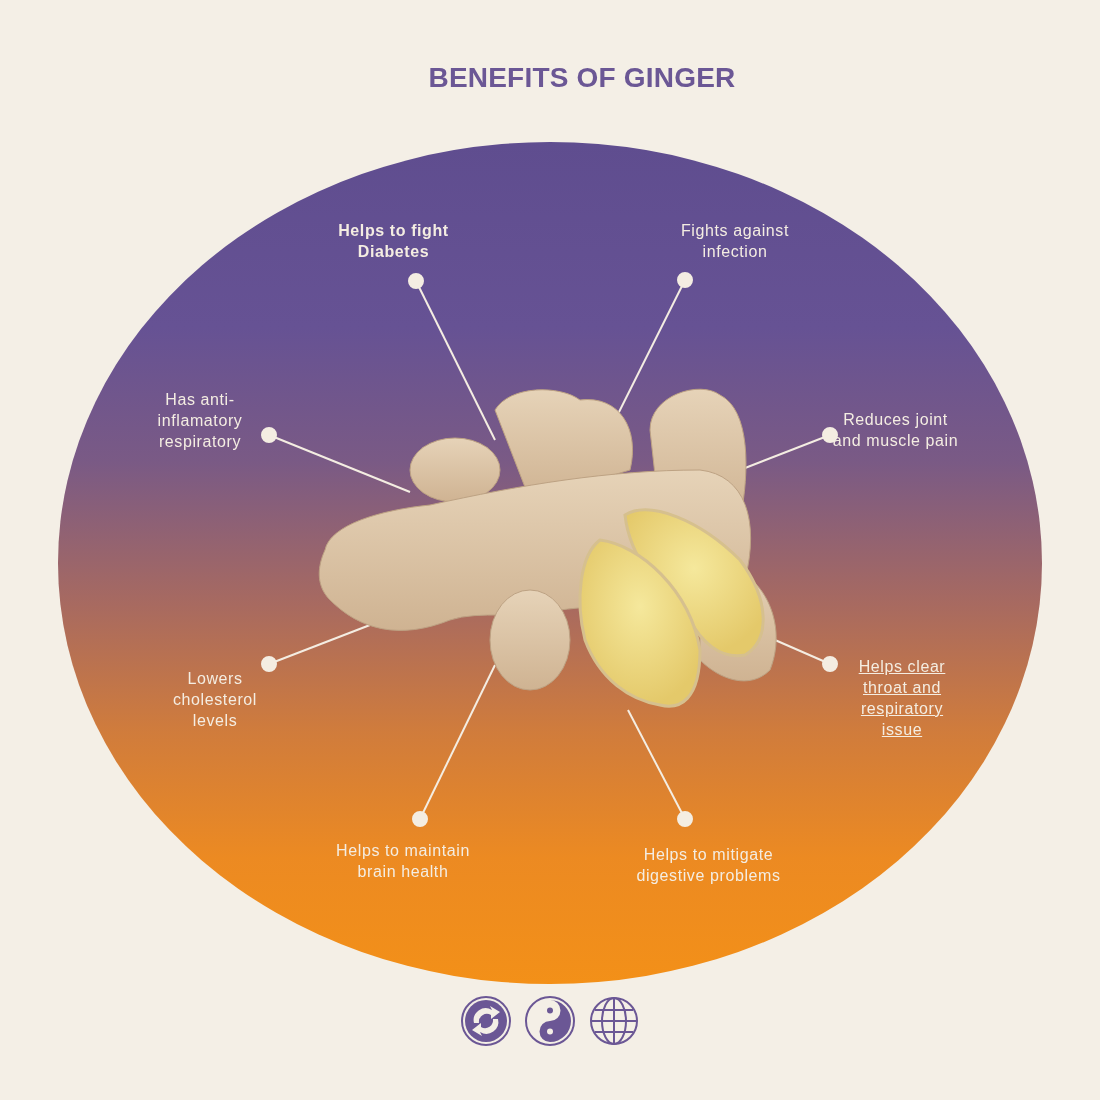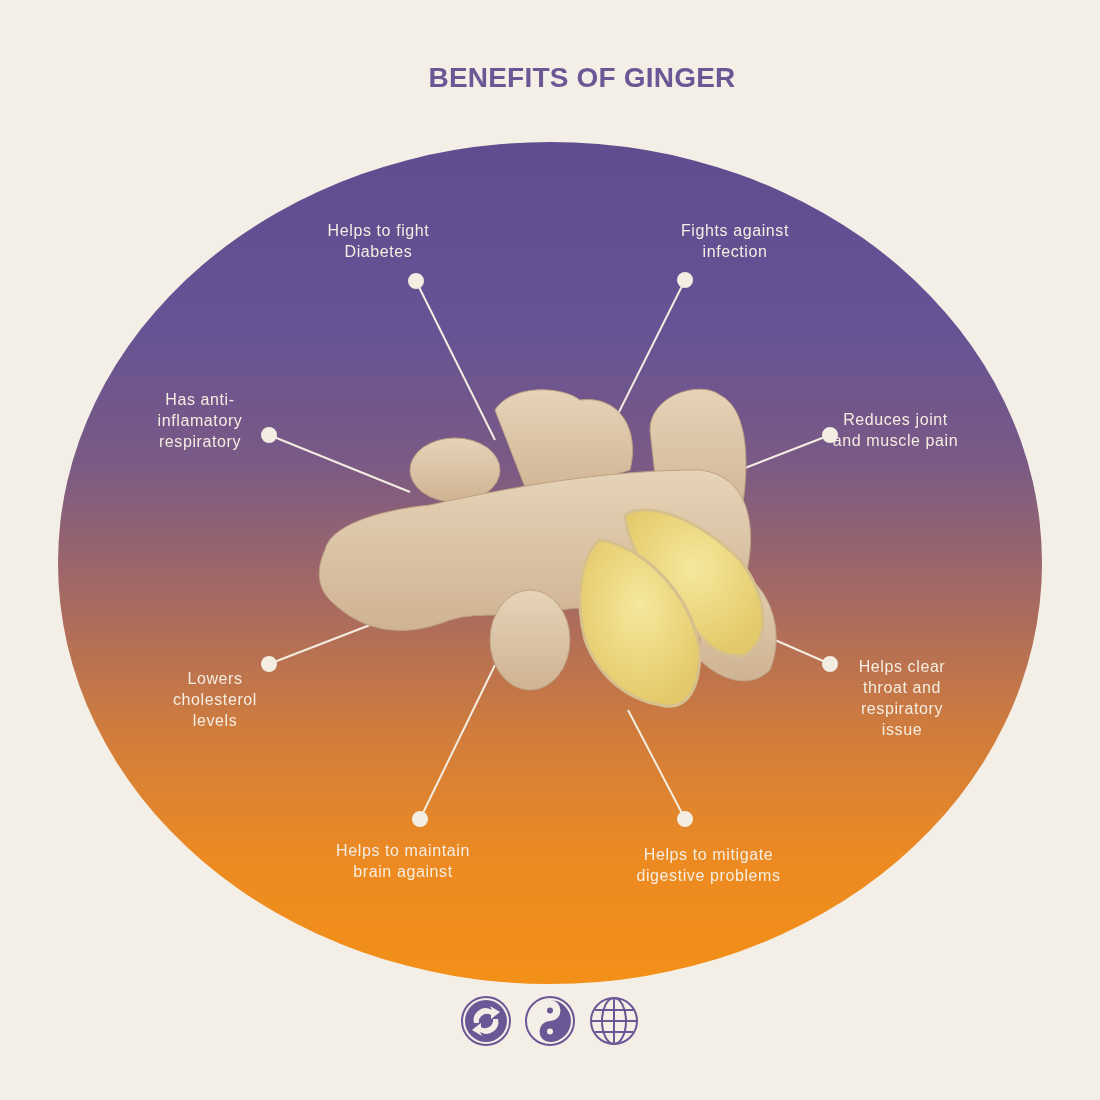--- a/index.html
+++ b/index.html
@@ -57,27 +57,27 @@
     <path d="M495 410 C510 385 560 385 580 400 C620 395 640 430 630 470 L530 500 Z"></path>
     <path d="M650 430 C650 395 700 380 720 395 C750 410 750 470 740 520 L660 520 Z"></path>
     <path d="M325 550 C330 525 380 510 430 505 C520 485 610 470 700 470 C745 475 760 520 745 580 C720 610 640 600 560 610 C520 620 480 610 450 620 C400 640 360 630 330 600 C315 585 318 565 325 550 Z"></path>
     <ellipse cx="530" cy="640" rx="40" ry="50"></ellipse>
     <path d="M700 560 C760 560 790 620 770 670 C750 690 720 680 700 660 Z"></path>
   </g>
   <path d="M625 515 C650 500 700 520 740 560 C770 600 770 640 745 655 C720 660 700 640 690 620 C660 590 630 560 625 515 Z" fill="url(#flesh)" stroke="#d6c08e" stroke-width="3"></path>
   <path d="M600 540 C640 545 690 590 700 650 C700 700 680 710 660 705 C630 700 600 680 585 640 C575 600 580 555 600 540 Z" fill="url(#flesh)" stroke="#d6c08e" stroke-width="3"></path>
 </svg>
 
-<div class="label" style="left:316px;top:220px;width:125px;">Helps to fight Diabetes</div>
+<div class="label" style="left:331px;top:220px;width:125px;font-weight:bold;">Helps to fight Diabetes</div>
 <div class="label" style="left:660px;top:220px;width:150px;">Fights against infection</div>
 <div class="label" style="left:140px;top:389px;width:120px;">Has anti-inflamatory respiratory</div>
 <div class="label" style="left:828px;top:393px;width:135px;margin-top:16px;">Reduces joint and muscle pain</div>
 <div class="label" style="left:165px;top:668px;width:100px;">Lowers cholesterol levels</div>
-<div class="label" style="left:842px;top:656px;width:120px;">Helps clear throat and respiratory issue</div>
-<div class="label" style="left:318px;top:840px;width:170px;">Helps to maintain brain against</div>
+<div class="label" style="left:842px;top:656px;width:120px;text-decoration:underline;">Helps clear throat and respiratory issue</div>
+<div class="label" style="left:318px;top:840px;width:170px;">Helps to maintain brain health</div>
 <div class="label" style="left:616px;top:844px;width:185px;">Helps to mitigate digestive problems</div>
 
 <div class="icons">
   <svg class="icon" viewBox="0 0 52 52">
     <circle cx="26" cy="26" r="24" fill="none" stroke="#6b5795" stroke-width="2"></circle>
     <circle cx="26" cy="26" r="21" fill="#6b5795"></circle>
     <path d="M14 28 A12 12 0 0 1 32 15 L30 11 L40 17 L31 24 L31 20 A8 8 0 0 0 19 28 Z" fill="#f4efe6"></path>
     <path d="M38 24 A12 12 0 0 1 20 37 L22 41 L12 35 L21 28 L21 32 A8 8 0 0 0 33 24 Z" fill="#f4efe6"></path>
   </svg>
   <svg class="icon" viewBox="0 0 52 52">

